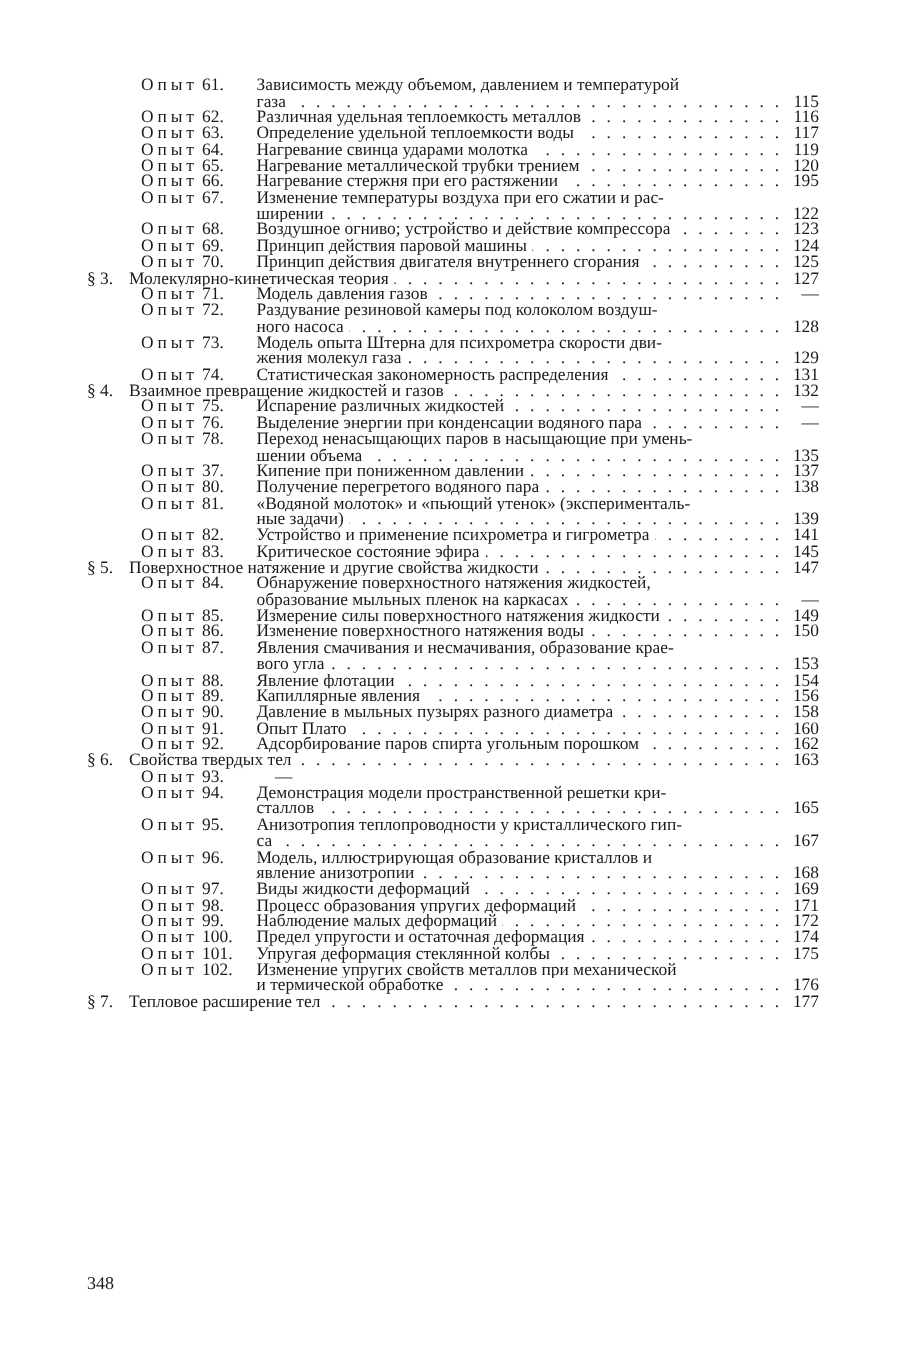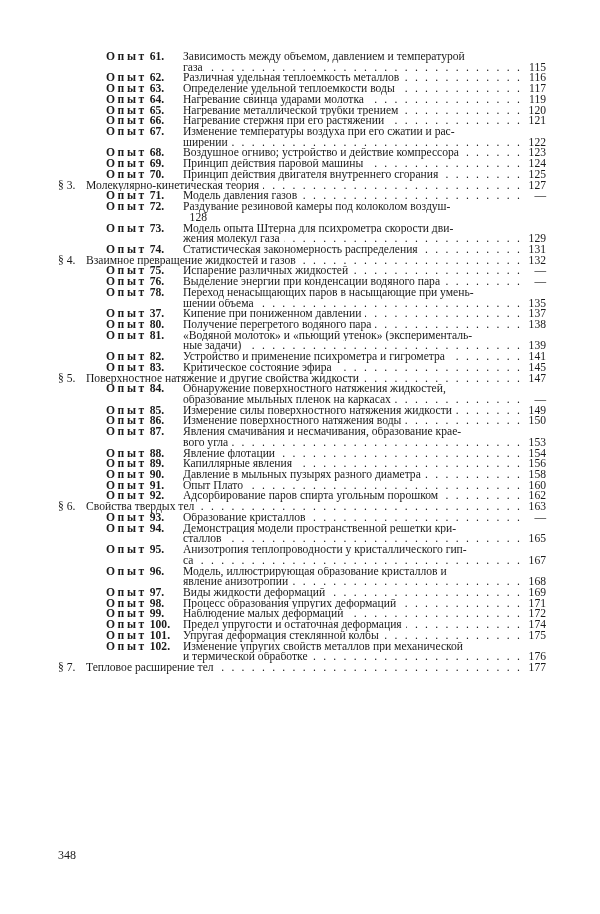--- a/index.html
+++ b/index.html
@@ -7,21 +7,21 @@
     width: 600px; height: 914px; background: #ffffff;
     font-family: "Liberation Serif", "DejaVu Serif", serif;
     color: #1a1a1a; position: relative; overflow: hidden;
   }
   #toc {
     position: absolute; left: 58px; top: 52px; width: 488px;
     font-size: 11.6px; line-height: 10.72px;
   }
   .line { display: flex; align-items: baseline; height: 10.72px; white-space: nowrap; position: relative; }
   .sec .num { width: 28px; flex: none; }
-  .exp .lbl { margin-left: 48px; width: 77px; flex: none; font-weight: bold; }
+  .exp .lbl { margin-left: 36px; width: 77px; flex: none; }
   .exp.cont .lbl { visibility: hidden; }
   .lbl .word { letter-spacing: 2.6px; }
   .txt { flex: 1 1 auto; overflow: hidden; position: relative; }
   .txt .t { background: #fff; padding-right: 4px; position: relative; z-index: 1; }
   .txt.dots::after {
     content: ". . . . . . . . . . . . . . . . . . . . . . . . . . . . . . . . . . . . . . . . . . . . . . . . . . . . . . .";
     position: absolute; left: 0; right: 0; text-align: right; letter-spacing: 2.2px; white-space: nowrap; overflow: hidden;
     direction: rtl;
   }
   .pg { width: 24px; text-align: right; flex: none; }
@@ -69,21 +69,21 @@
       <div class="line exp">
         <span class="lbl"><span class="word">Опыт</span><span> 65.</span></span>
         <span class="txt dots"><span class="t">Нагревание металлической трубки трением</span></span>
         <span class="pg">120</span>
       </div>
     </div>
     <div>
       <div class="line exp">
         <span class="lbl"><span class="word">Опыт</span><span> 66.</span></span>
         <span class="txt dots"><span class="t">Нагревание стержня при его растяжении</span></span>
-        <span class="pg">121</span>
+        <span class="pg">195</span>
       </div>
     </div>
     <div>
       <div class="line exp">
         <span class="lbl"><span class="word">Опыт</span><span> 67.</span></span>
         <span class="txt"><span class="t">Изменение температуры воздуха при его сжатии и рас-</span></span>
         <span class="pg"></span>
       </div>
       <div class="line exp cont">
         <span class="lbl"><span class="word">Опыт</span><span> 67.</span></span>
@@ -127,20 +127,21 @@
       </div>
     </div>
     <div>
       <div class="line exp">
         <span class="lbl"><span class="word">Опыт</span><span> 72.</span></span>
         <span class="txt"><span class="t">Раздувание резиновой камеры под колоколом воздуш-</span></span>
         <span class="pg"></span>
       </div>
       <div class="line exp cont">
         <span class="lbl"><span class="word">Опыт</span><span> 72.</span></span>
+        <span class="txt dots"><span class="t">ного насоса</span></span>
         <span class="pg">128</span>
       </div>
     </div>
     <div>
       <div class="line exp">
         <span class="lbl"><span class="word">Опыт</span><span> 73.</span></span>
         <span class="txt"><span class="t">Модель опыта Штерна для психрометра скорости дви-</span></span>
         <span class="pg"></span>
       </div>
       <div class="line exp cont">
@@ -312,21 +313,20 @@
     <div>
       <div class="line sec">
         <span class="num">§ 6.</span>
         <span class="txt dots"><span class="t">Свойства твердых тел</span></span>
         <span class="pg">163</span>
       </div>
     </div>
     <div>
       <div class="line exp">
         <span class="lbl"><span class="word">Опыт</span><span> 93.</span></span>
-        <span class="txt dots"><span class="t">Образование кристаллов</span></span>
         <span class="pg">—</span>
       </div>
     </div>
     <div>
       <div class="line exp">
         <span class="lbl"><span class="word">Опыт</span><span> 94.</span></span>
         <span class="txt"><span class="t">Демонстрация модели пространственной решетки кри-</span></span>
         <span class="pg"></span>
       </div>
       <div class="line exp cont">

